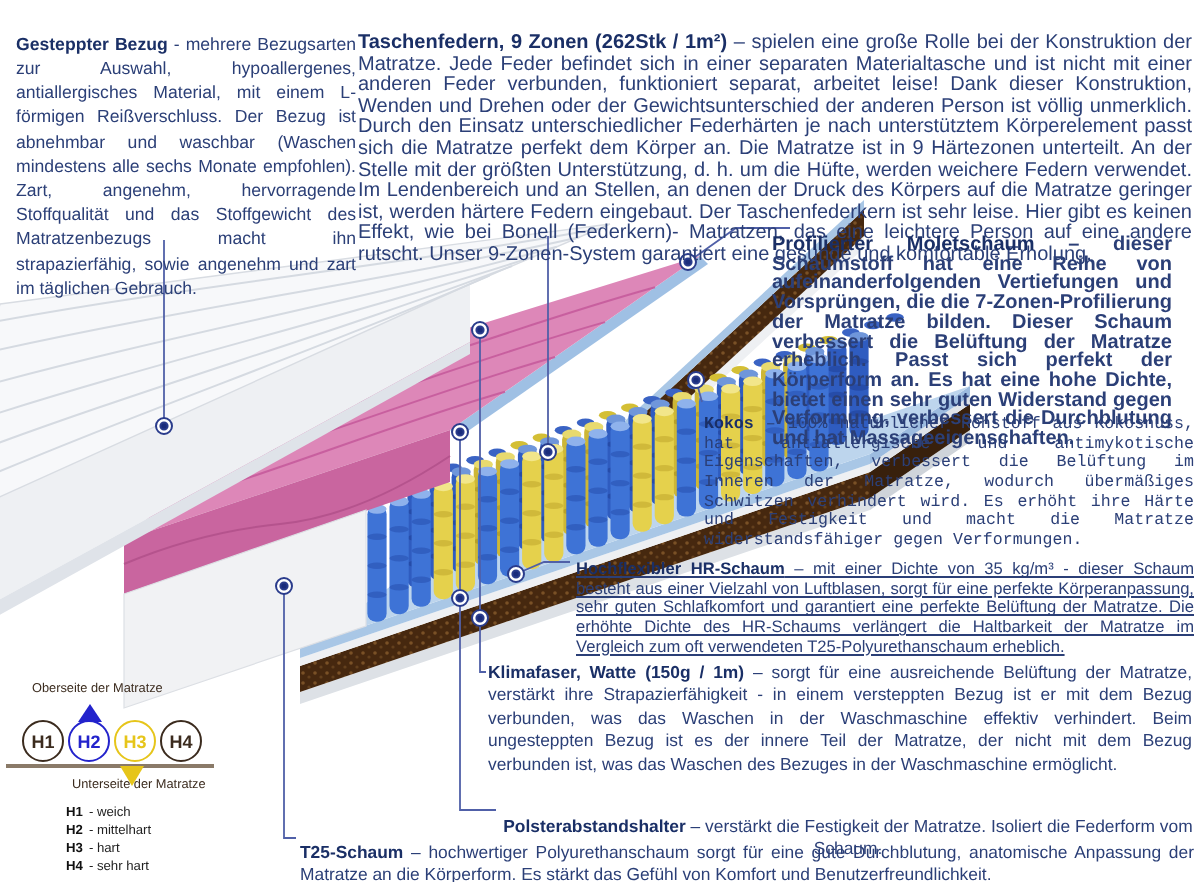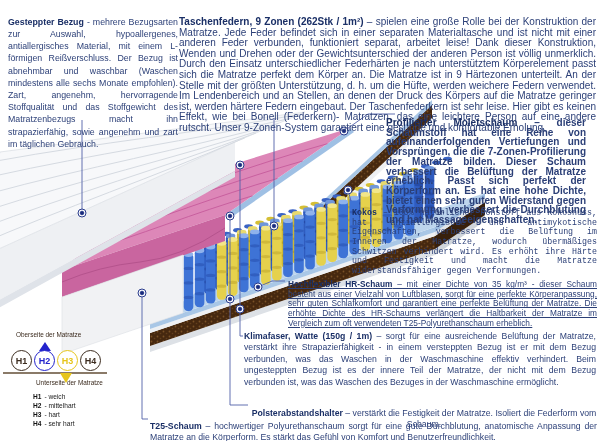--- a/index.html
+++ b/index.html
@@ -10,21 +10,21 @@
   .para b{color:#1a2f66;}
   .p-left{left:8px;top:7px;width:170px;font-size:8.8px;line-height:12.2px;}
   .p-tasch{left:179px;top:7px;width:417px;}
   .p-profil{left:386px;top:108px;width:200px;font-size:10px;line-height:9.7px;font-weight:bold;}
   .p-kokos{left:352px;top:200px;width:245px;font-size:8.3px;line-height:9.6px;font-family:Liberation Mono, monospace;}
   .p-hr{left:288px;top:272px;width:309px;font-size:8.3px;line-height:9.6px;text-decoration:underline;}
   .p-klima{left:244px;top:322px;width:352px;font-size:8.7px;line-height:11.6px;}
   .p-polster{left:251px;top:399px;width:346px;font-size:8.7px;line-height:11px;text-align:center;}
   .p-t25{left:150px;top:412px;width:447px;font-size:8.7px;line-height:11.6px;}
   
-  #hard{position:absolute;left:2px;top:331px;width:120px;height:100px;}
+  #hard{position:absolute;left:2px;top:341px;width:120px;height:100px;}
   .side-label{position:absolute;font-size:6.4px;color:#3b2b1e;white-space:nowrap;}
   .hcirc{position:absolute;top:19px;width:19px;height:19px;border-radius:50%;border:1.8px solid #3b2b1e;
          font-size:9px;font-weight:bold;display:flex;align-items:center;justify-content:center;
          color:#3b2b1e;background:#fff;box-sizing:content-box;}
   .hc2{border-color:#2323cc;color:#2323cc;}
   .hc3{border-color:#e6c51a;color:#e6c51a;}
   #baseline-rule{position:absolute;left:1px;top:41px;width:104px;height:2px;background:#8a7a68;}
   #tri-up{position:absolute;left:37px;top:11px;width:0;height:0;border-left:6px solid transparent;
           border-right:6px solid transparent;border-bottom:9px solid #2323cc;}
   #pin-down{position:absolute;left:58px;top:42px;width:0;height:0;border-left:6px solid transparent;

